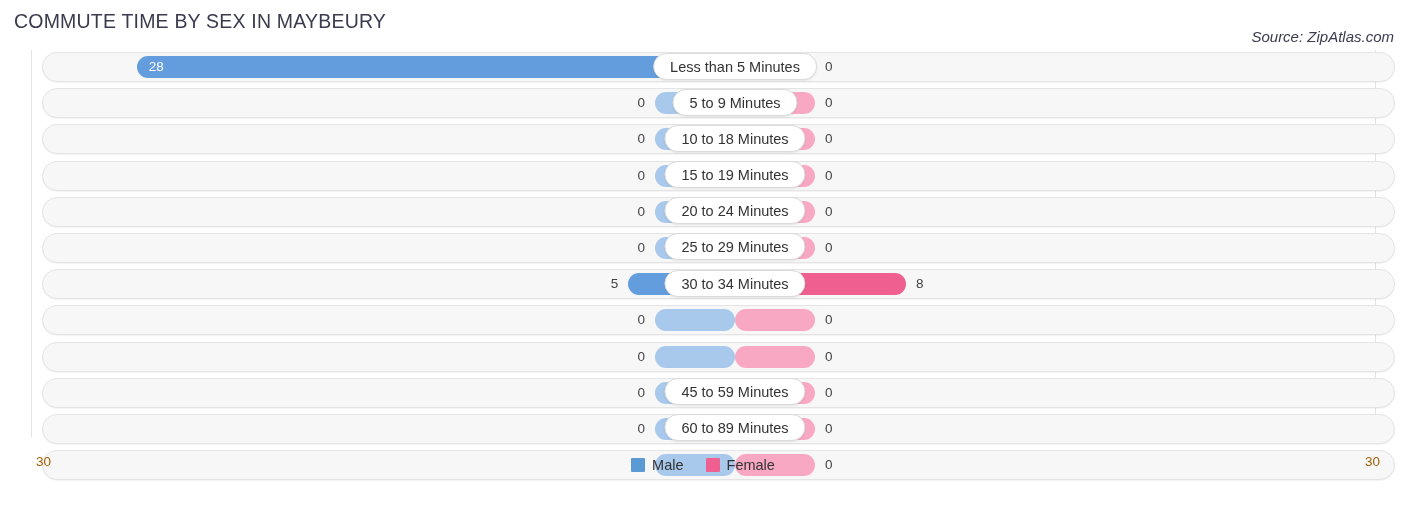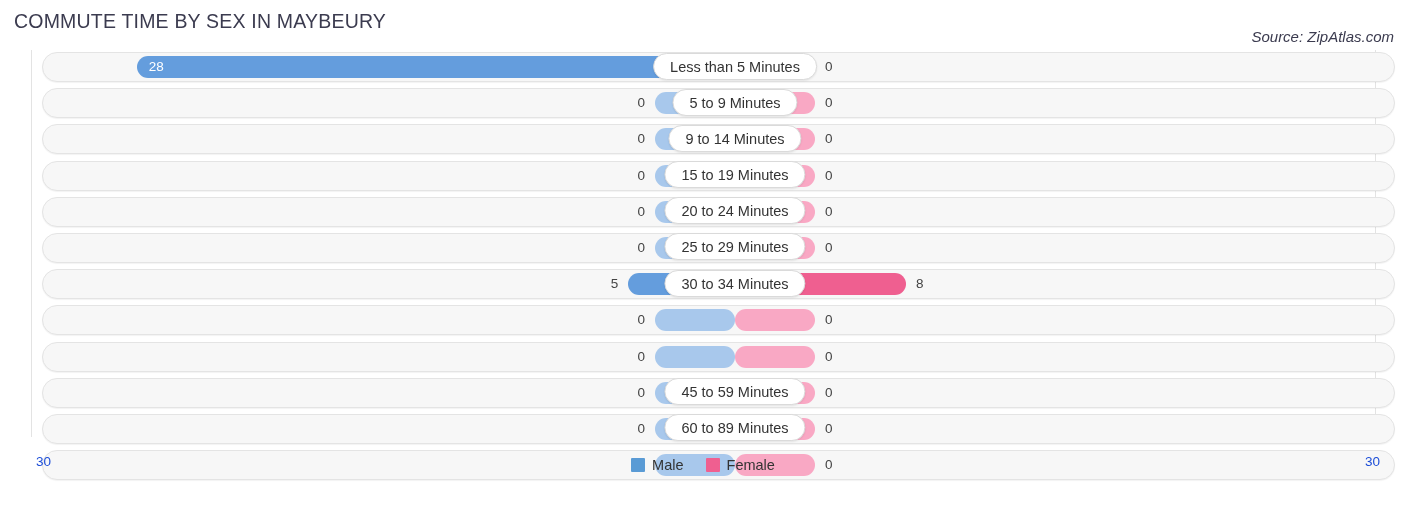--- a/index.html
+++ b/index.html
@@ -125,21 +125,21 @@
     white-space: nowrap;
     box-shadow: 0 1px 2px rgba(0,0,0,0.08);
     z-index: 5;
   }
 
   
   .axis-label {
     position: absolute;
     bottom: 16px;
     font-size: 13.5px;
-    color: #1d4ed8;
+    color: #a16207;
   }
   .axis-label.left  { left: 36px; }
   .axis-label.right { right: 26px; }
 
   .legend {
     position: absolute;
     left: 0;
     right: 0;
     bottom: 12px;
     display: flex;
@@ -191,21 +191,21 @@
           <div class="bar-value male-val" style="left: 557px; width: 56px;">0</div>
           <div class="bar-value female-val" style="left: 793px; width: 56px;">0</div>
           <div class="pill" style="left: 703px;">5 to 9 Minutes</div>
         </div>
         <div class="row">
           <div class="track"></div>
           <div class="bar male" style="left: 623px; width: 80px;"></div>
           <div class="bar female" style="left: 703px; width: 80px;"></div>
           <div class="bar-value male-val" style="left: 557px; width: 56px;">0</div>
           <div class="bar-value female-val" style="left: 793px; width: 56px;">0</div>
-          <div class="pill" style="left: 703px;">9 to 14 Minutes</div>
+          <div class="pill" style="left: 703px;">10 to 18 Minutes</div>
         </div>
         <div class="row">
           <div class="track"></div>
           <div class="bar male" style="left: 623px; width: 80px;"></div>
           <div class="bar female" style="left: 703px; width: 80px;"></div>
           <div class="bar-value male-val" style="left: 557px; width: 56px;">0</div>
           <div class="bar-value female-val" style="left: 793px; width: 56px;">0</div>
           <div class="pill" style="left: 703px;">15 to 19 Minutes</div>
         </div>
         <div class="row">

